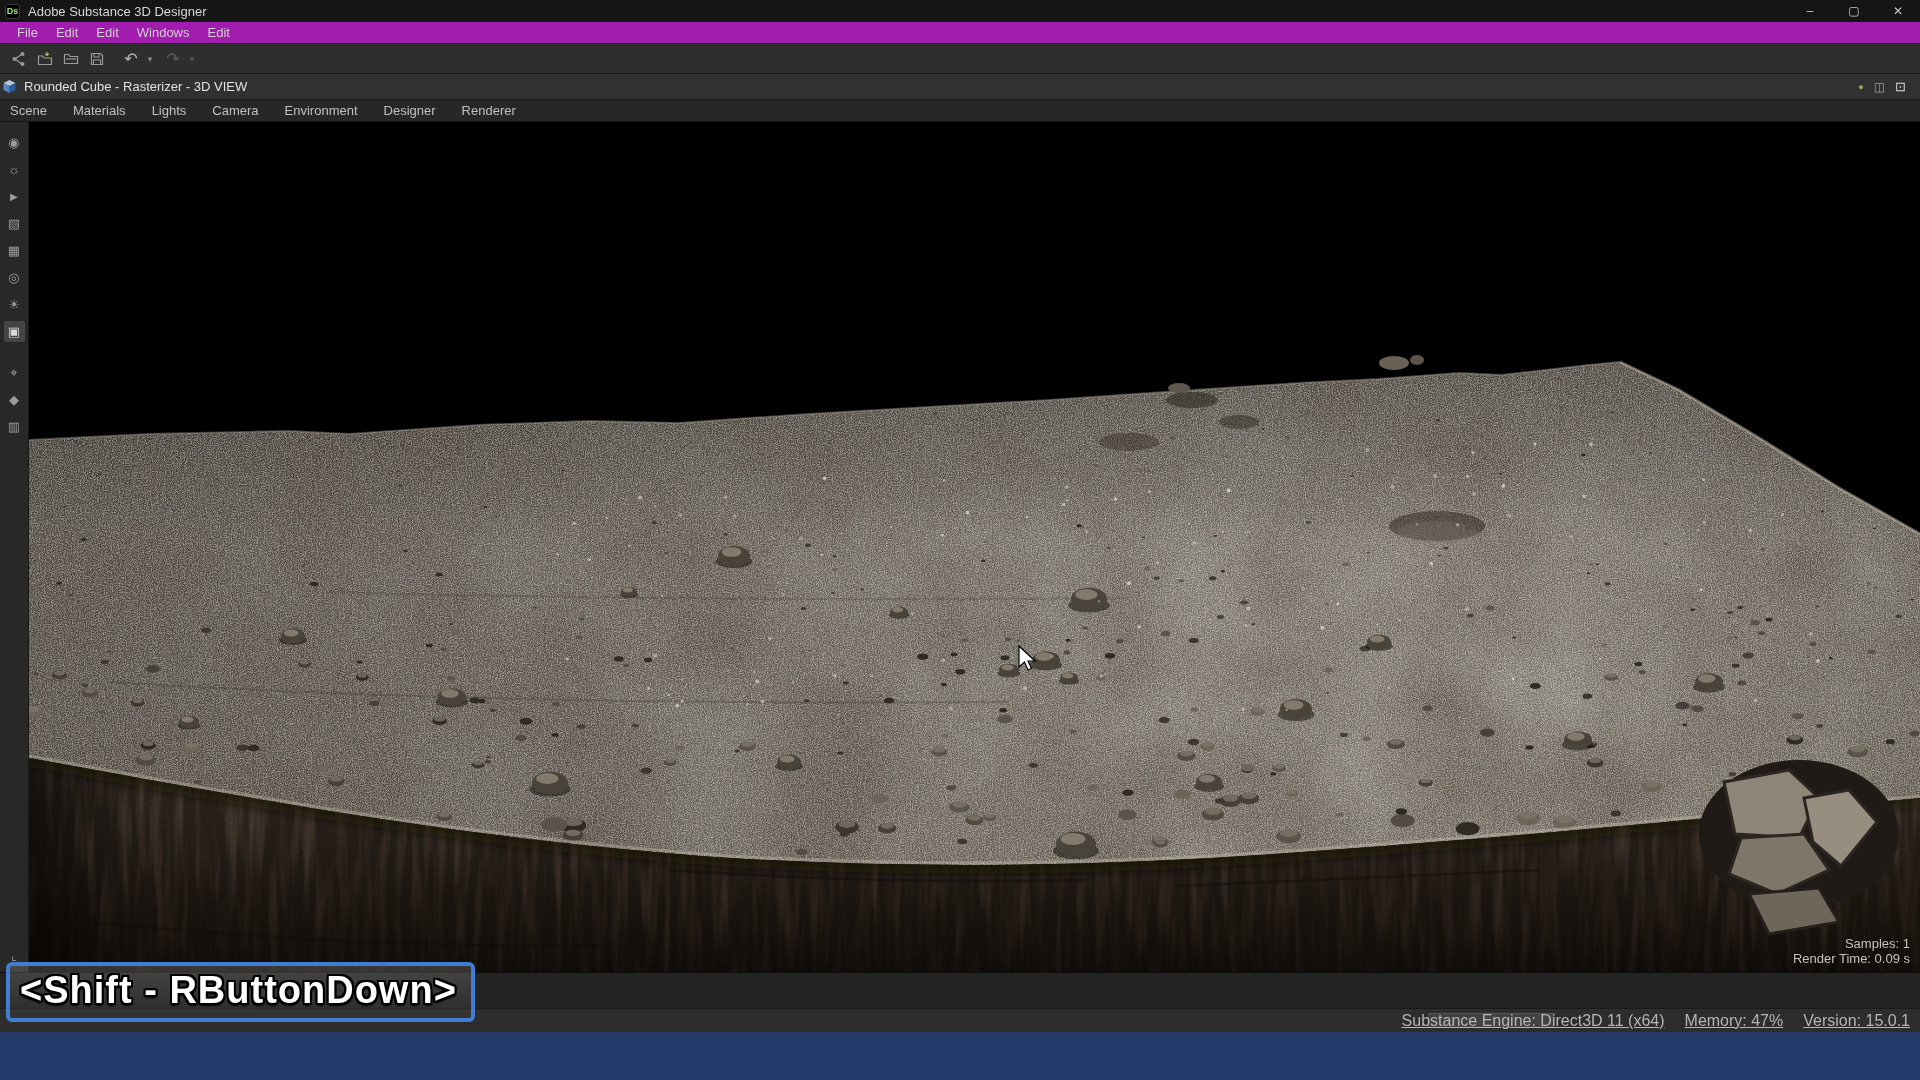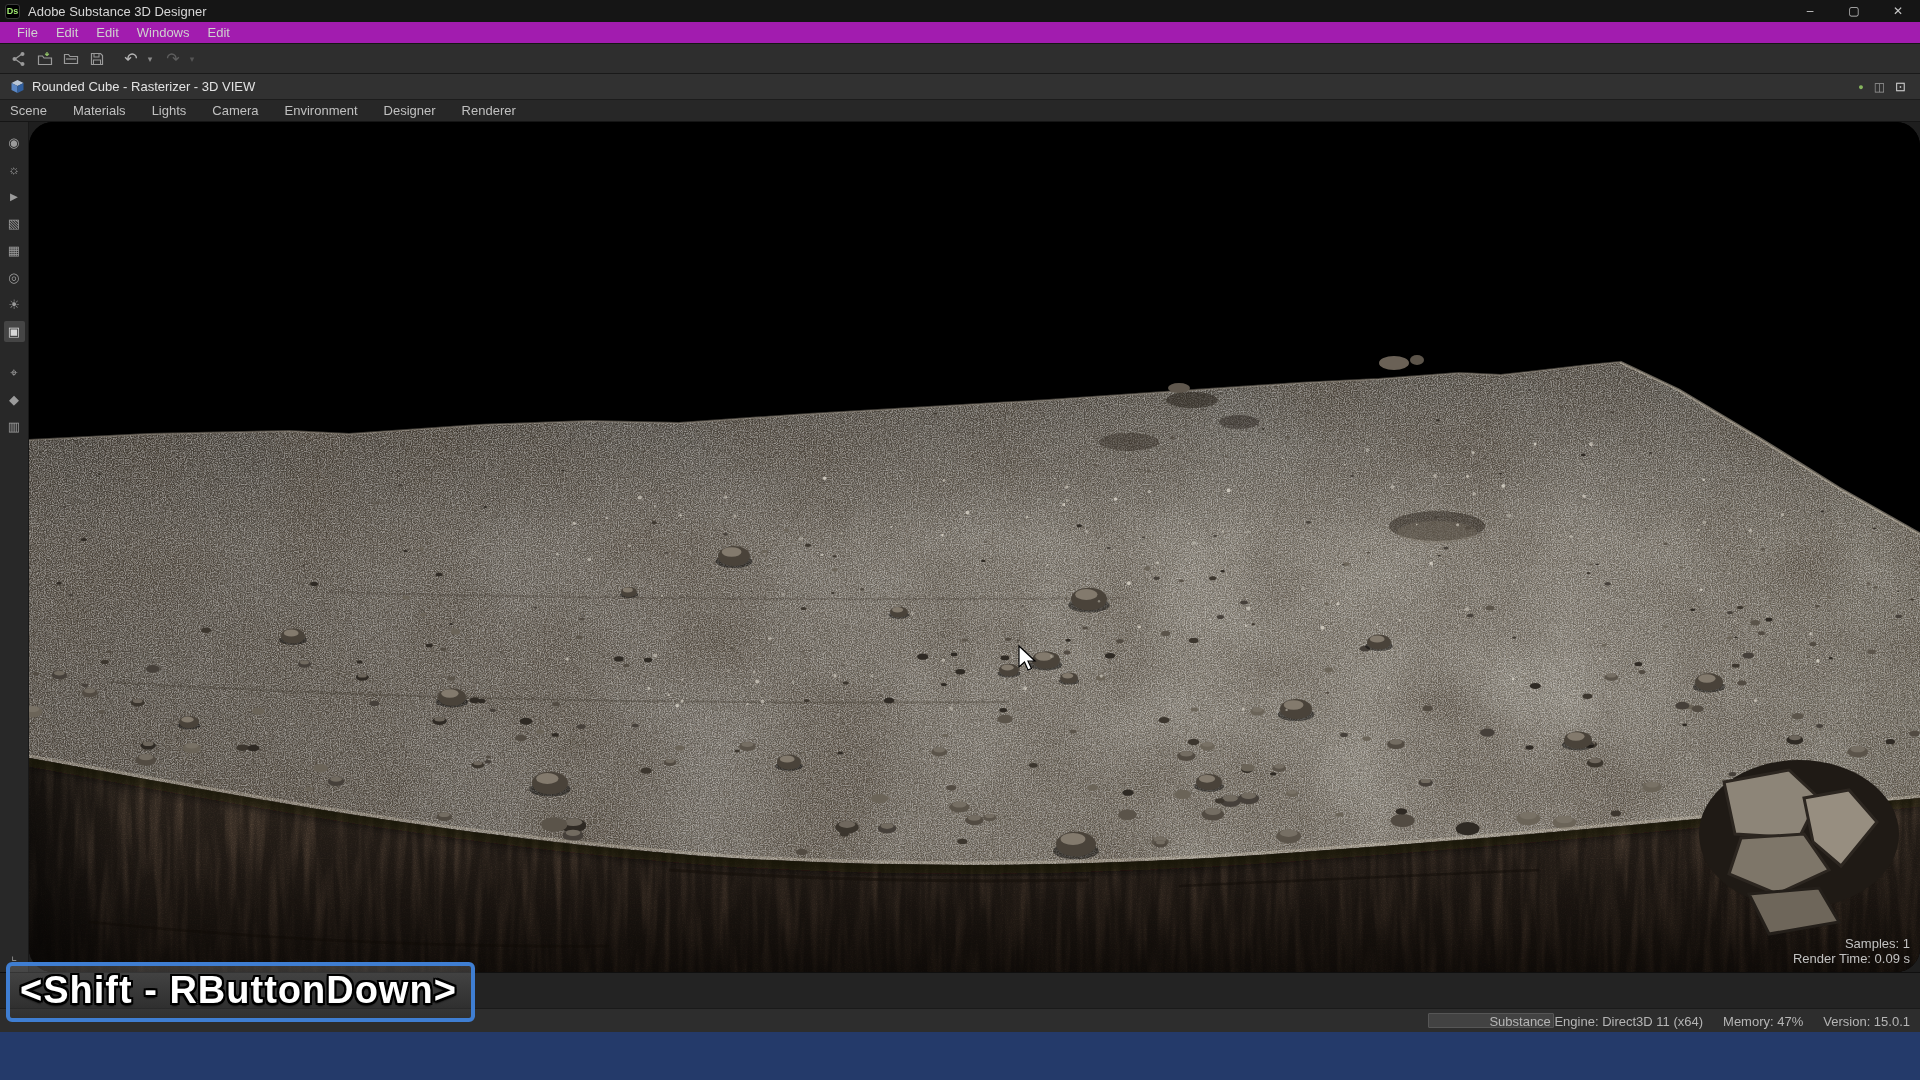--- a/index.html
+++ b/index.html
@@ -27,21 +27,21 @@
              display:flex; align-items:center; padding-left:6px; border-bottom:1px solid #191919; }
   .tbtn { width:26px; height:24px; display:flex; align-items:center; justify-content:center; border-radius:2px; }
   .tbtn svg { display:block; }
   .tglyph { font-size:16px; color:#b5b5b5; line-height:1; }
   .tglyph.disabled { color:#5e5e5e; }
   .tcaret { font-size:9px; color:#8a8a8a; width:12px; height:24px; display:flex; align-items:center; justify-content:center; }
   .tcaret.disabled { color:#555; }
 
   
   .panelheader { position:absolute; top:74px; left:0; width:1920px; height:26px; background:#313131;
-                 display:flex; align-items:center; padding-left:10px; border-bottom:1px solid #1c1c1c; }
+                 display:flex; align-items:center; padding-left:2px; border-bottom:1px solid #1c1c1c; }
   .paneltitle { color:#e2e2e2; font-size:13px; margin-left:7px; }
   .panelicons { margin-left:auto; display:flex; align-items:center; gap:10px; padding-right:14px; }
   .pic { font-size:12px; color:#9a9a9a; }
   .pic.green { color:#86b55e; font-size:9px; }
   .pic.bright { color:#d6d6d6; font-size:13px; }
 
   
   .panelmenu { position:absolute; top:100px; left:0; width:1920px; height:22px; background:#272727;
                display:flex; align-items:center; padding-left:10px; border-bottom:1px solid #151515; }
   .panelmenu .pmitem { color:#c0c0c0; font-size:13px; margin-right:26px; }
@@ -50,33 +50,33 @@
   .sidecol { position:absolute; top:122px; left:0; width:29px; height:850px; background:#282828;
              display:flex; flex-direction:column; align-items:center; padding-top:10px; gap:6px;
              border-right:1px solid #181818; }
   .sicon { width:21px; height:21px; display:flex; align-items:center; justify-content:center;
            color:#9b9b9b; font-size:13px; border-radius:2px; }
   .sicon.sel { background:#454545; color:#d8d8d8; }
   .sicon.gap { margin-top:14px; }
   .sicon.bottom { margin-top:auto; margin-bottom:6px; color:#8a8a8a; }
 
   
-  .viewport { position:absolute; top:122px; left:29px; width:1891px; height:850px; background:#000; overflow:hidden;border-radius:24px; }
+  .viewport { position:absolute; top:122px; left:29px; width:1891px; height:850px; background:#000; overflow:hidden; }
   .renderstats { position:absolute; right:10px; bottom:5px; text-align:right; color:#c2c2c2;
                  font-size:13px; line-height:1.2; }
 
   
   .bottomgap { position:absolute; top:972px; left:0; width:1920px; height:36px; background:#232323;
                border-top:1px solid #0f0f0f; }
   .statusbar { position:absolute; top:1008px; left:0; width:1920px; height:24px; background:#2d2d2d;
                border-top:1px solid #1a1a1a; }
   .progress { position:absolute; left:1428px; top:4px; width:126px; height:15px; background:#424242;
               border:1px solid #565656; border-radius:1px; }
   .statustext { position:absolute; right:10px; top:0; height:24px; display:flex; align-items:center;
-                color:#b5b5b5; font-size:13px; }
+                color:#b5b5b5; font-size:16px;text-decoration:underline; }
   .statustext span { margin-left:20px; }
   .taskbar { position:absolute; top:1032px; left:0; width:1920px; height:48px; }
 
   
   .shortcut-overlay { position:absolute; left:6px; top:962px; z-index:50; display:inline-block;
     padding:3px 14px 6px 10px; border:4px solid #3f7ed2; border-radius:6px;
     background:linear-gradient(rgba(150,150,150,0.30), rgba(55,55,55,0.35));
     font-size:38px; font-weight:bold; letter-spacing:1px; color:#ffffff; white-space:nowrap;
     text-shadow:-2px -2px 0 #000, 2px -2px 0 #000, -2px 2px 0 #000, 2px 2px 0 #000,
                  0 -2px 0 #000, 0 2px 0 #000, -2px 0 0 #000, 2px 0 0 #000, 0 3px 2px #000; }

